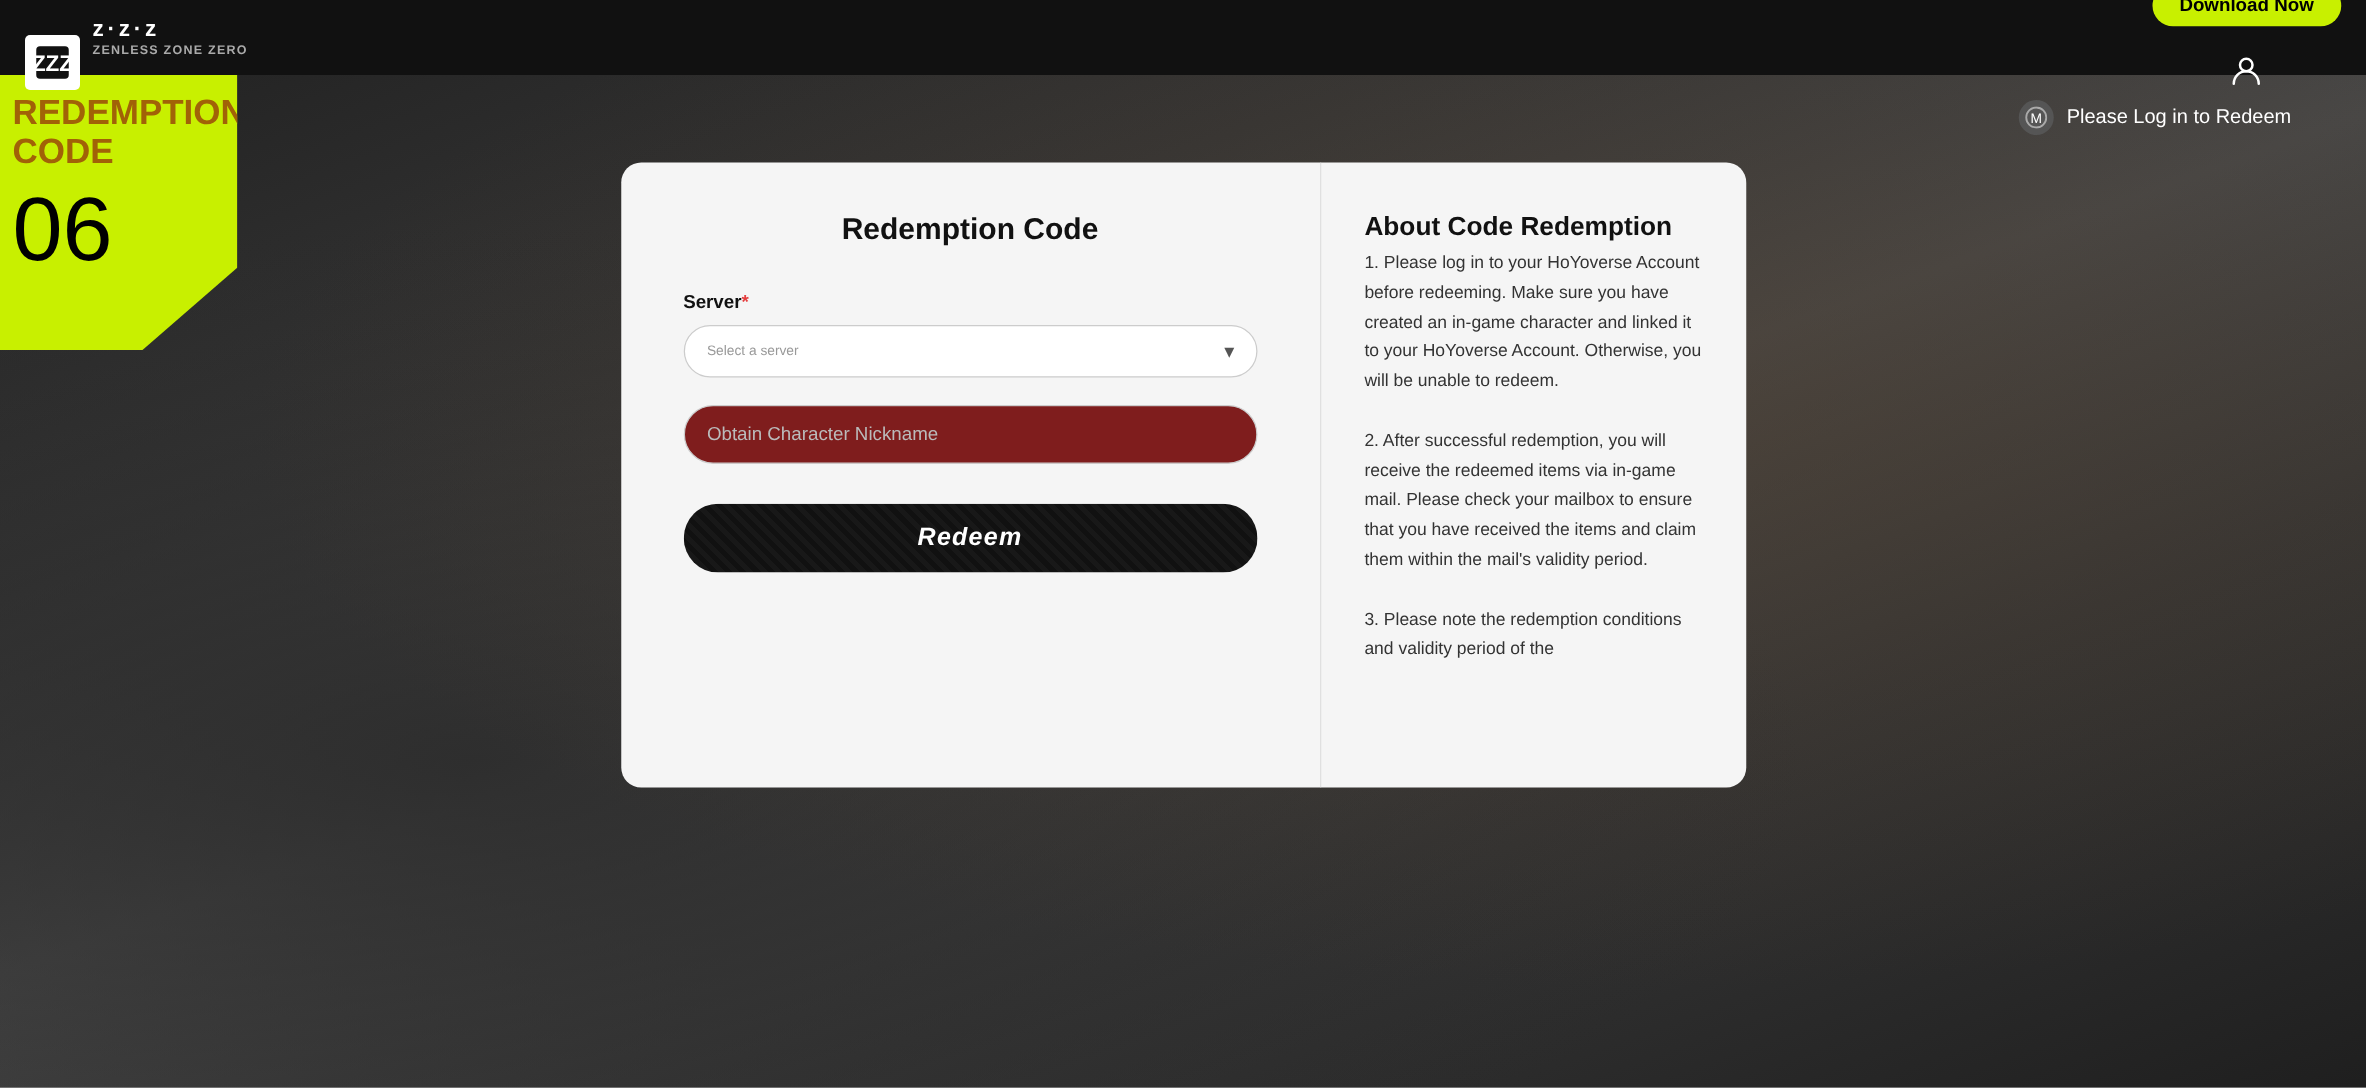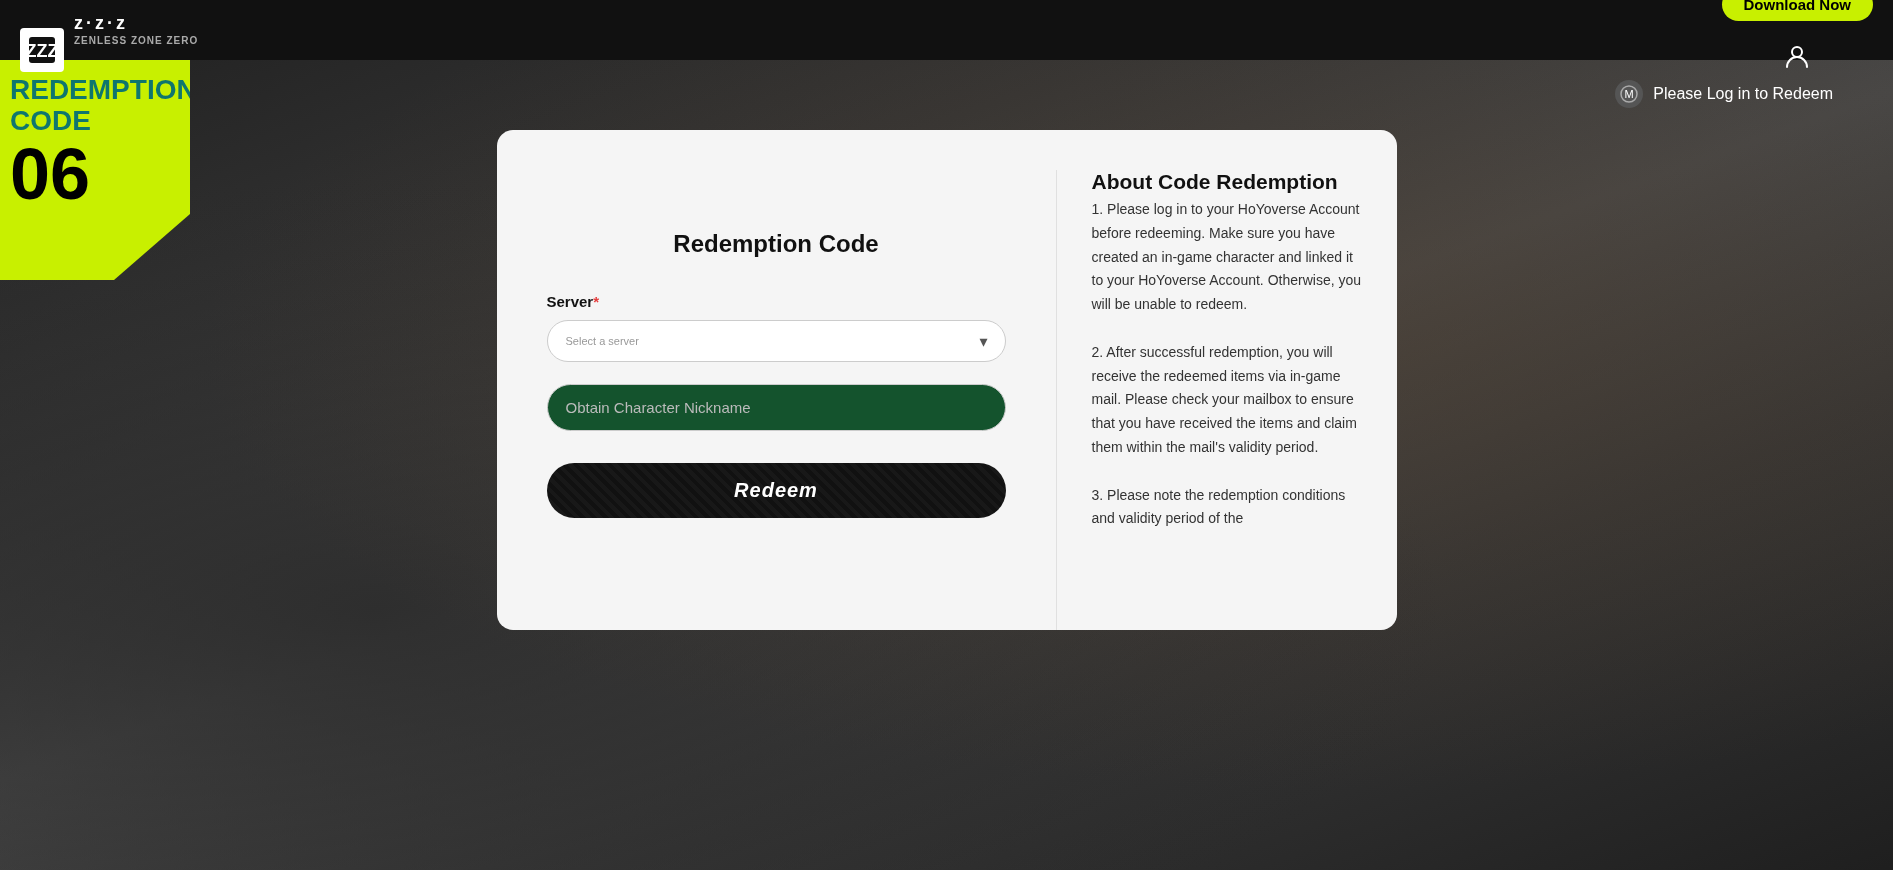--- a/index.html
+++ b/index.html
@@ -137,31 +137,31 @@
       clip-path: polygon(0 0, 100% 0, 100% 70%, 60% 100%, 0 100%);
       display: flex;
       flex-direction: column;
       justify-content: flex-start;
       padding: 15px 15px 30px 10px;
     }
 
     .badge-title {
       font-size: 28px;
       font-weight: 900;
-      color: #0f766e;
+      color: #a16207;
       line-height: 1.1;
       text-transform: uppercase;
     }
 
     .badge-number {
       font-size: 72px;
-      font-weight: 700;
+      font-weight: 400;
       color: #000;
       line-height: 0.9;
-      margin-top: 5px;
+      margin-top: 15px;
     }
 
     
     .login-notice {
       position: absolute;
       top: 80px;
       right: 60px;
       display: flex;
       align-items: center;
       gap: 10px;
@@ -193,23 +193,22 @@
       border-radius: 16px;
       display: flex;
       overflow: hidden;
       z-index: 80;
       min-height: 500px;
     }
 
     
     .modal-left {
       flex: 1;
-      padding: 60px 50px;
+      padding: 40px 50px;
       border-right: 1px solid #e0e0e0;
-      margin-top: 40px;
     }
 
     .modal-title {
       font-size: 24px;
       font-weight: 900;
       color: #111;
       text-align: center;
       margin-bottom: 35px;
     }
 
@@ -256,21 +255,21 @@
       color: #555;
       font-size: 16px;
       pointer-events: none;
     }
 
     .form-input {
       width: 100%;
       padding: 14px 18px;
       border: 1.5px solid #ccc;
       border-radius: 30px;
-      background: #14532d;
+      background: #7f1d1d;
       font-size: 15px;
       color: #999;
       outline: none;
     }
 
     .form-input::placeholder {
       color: #bbb;
     }
 
     .redeem-btn {

